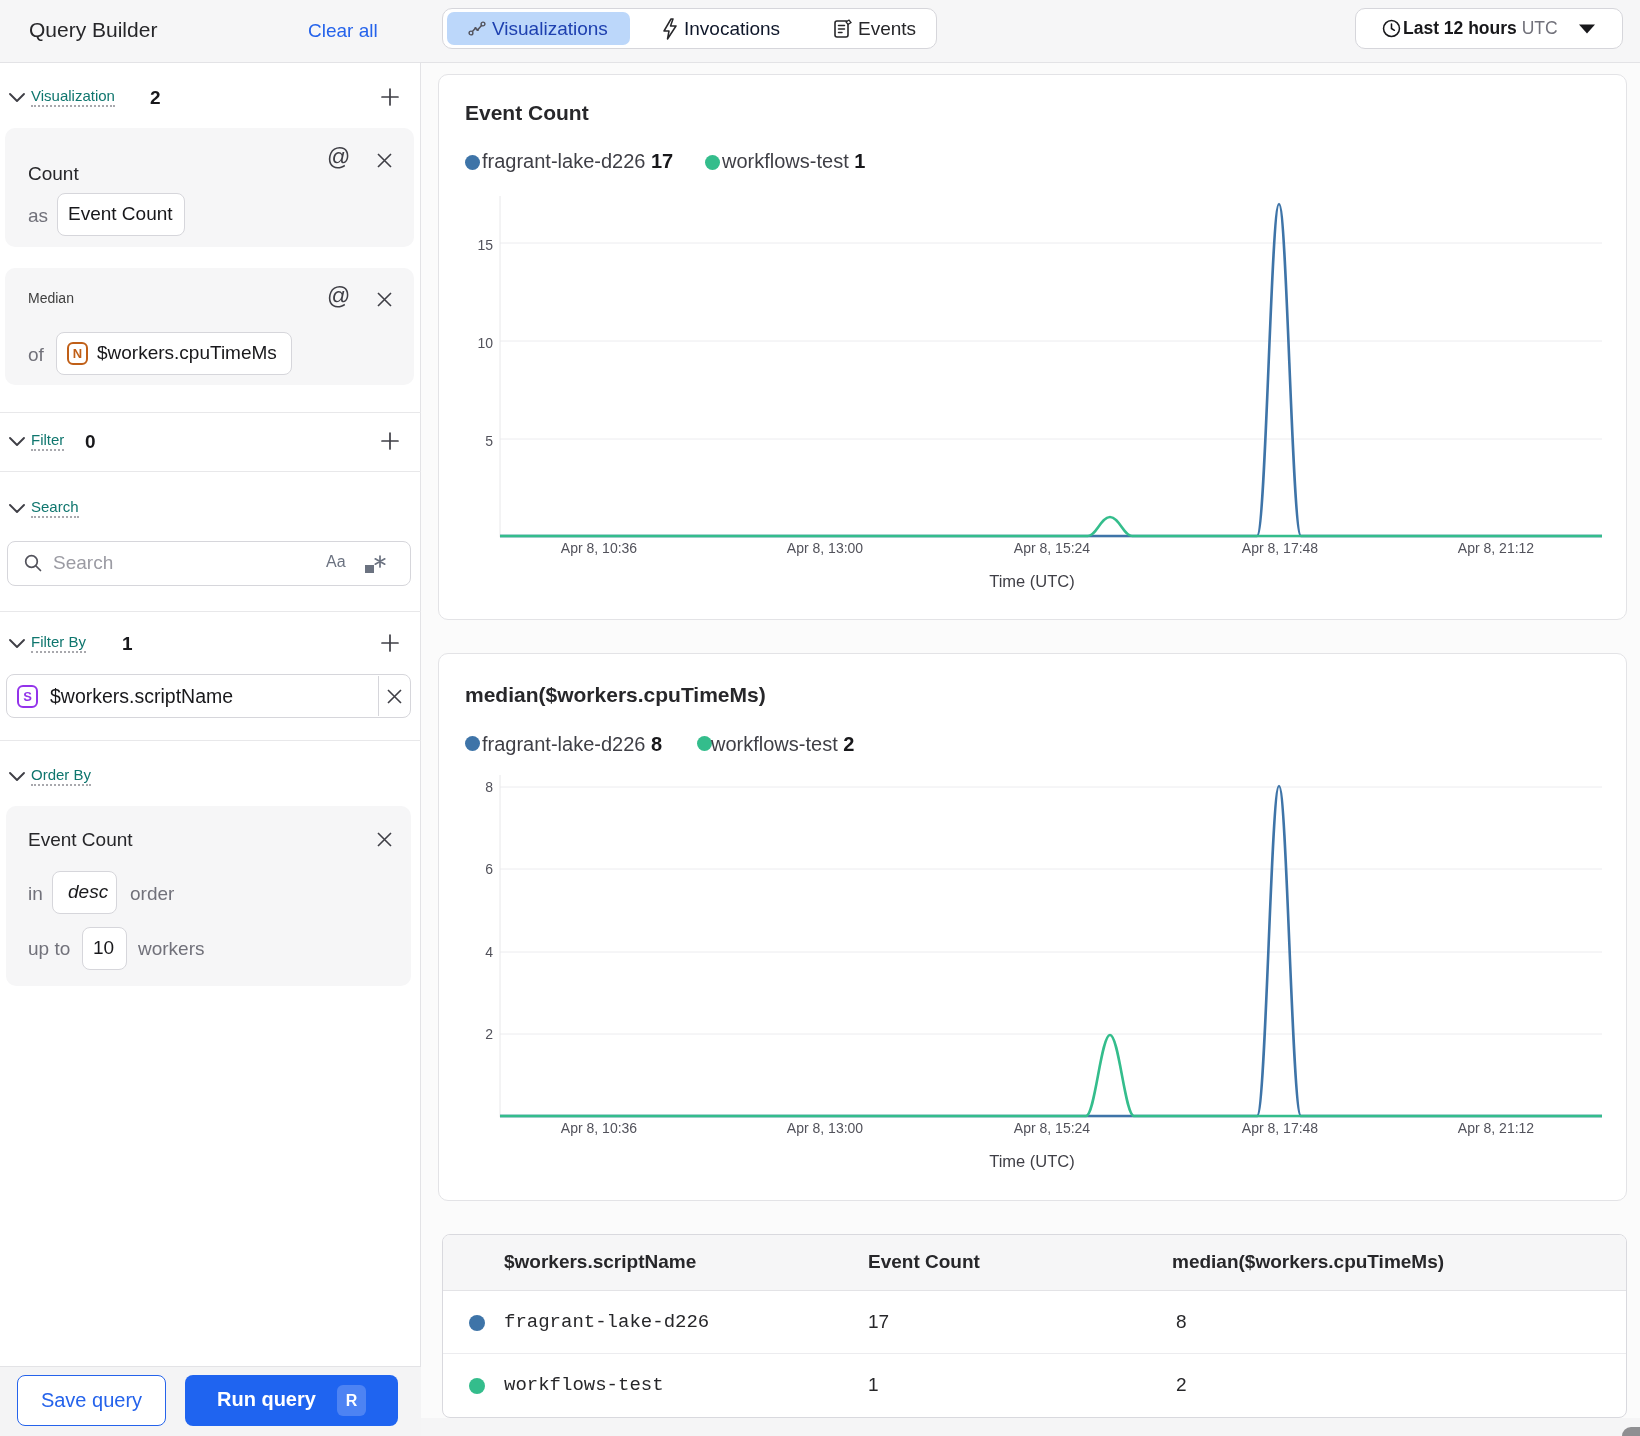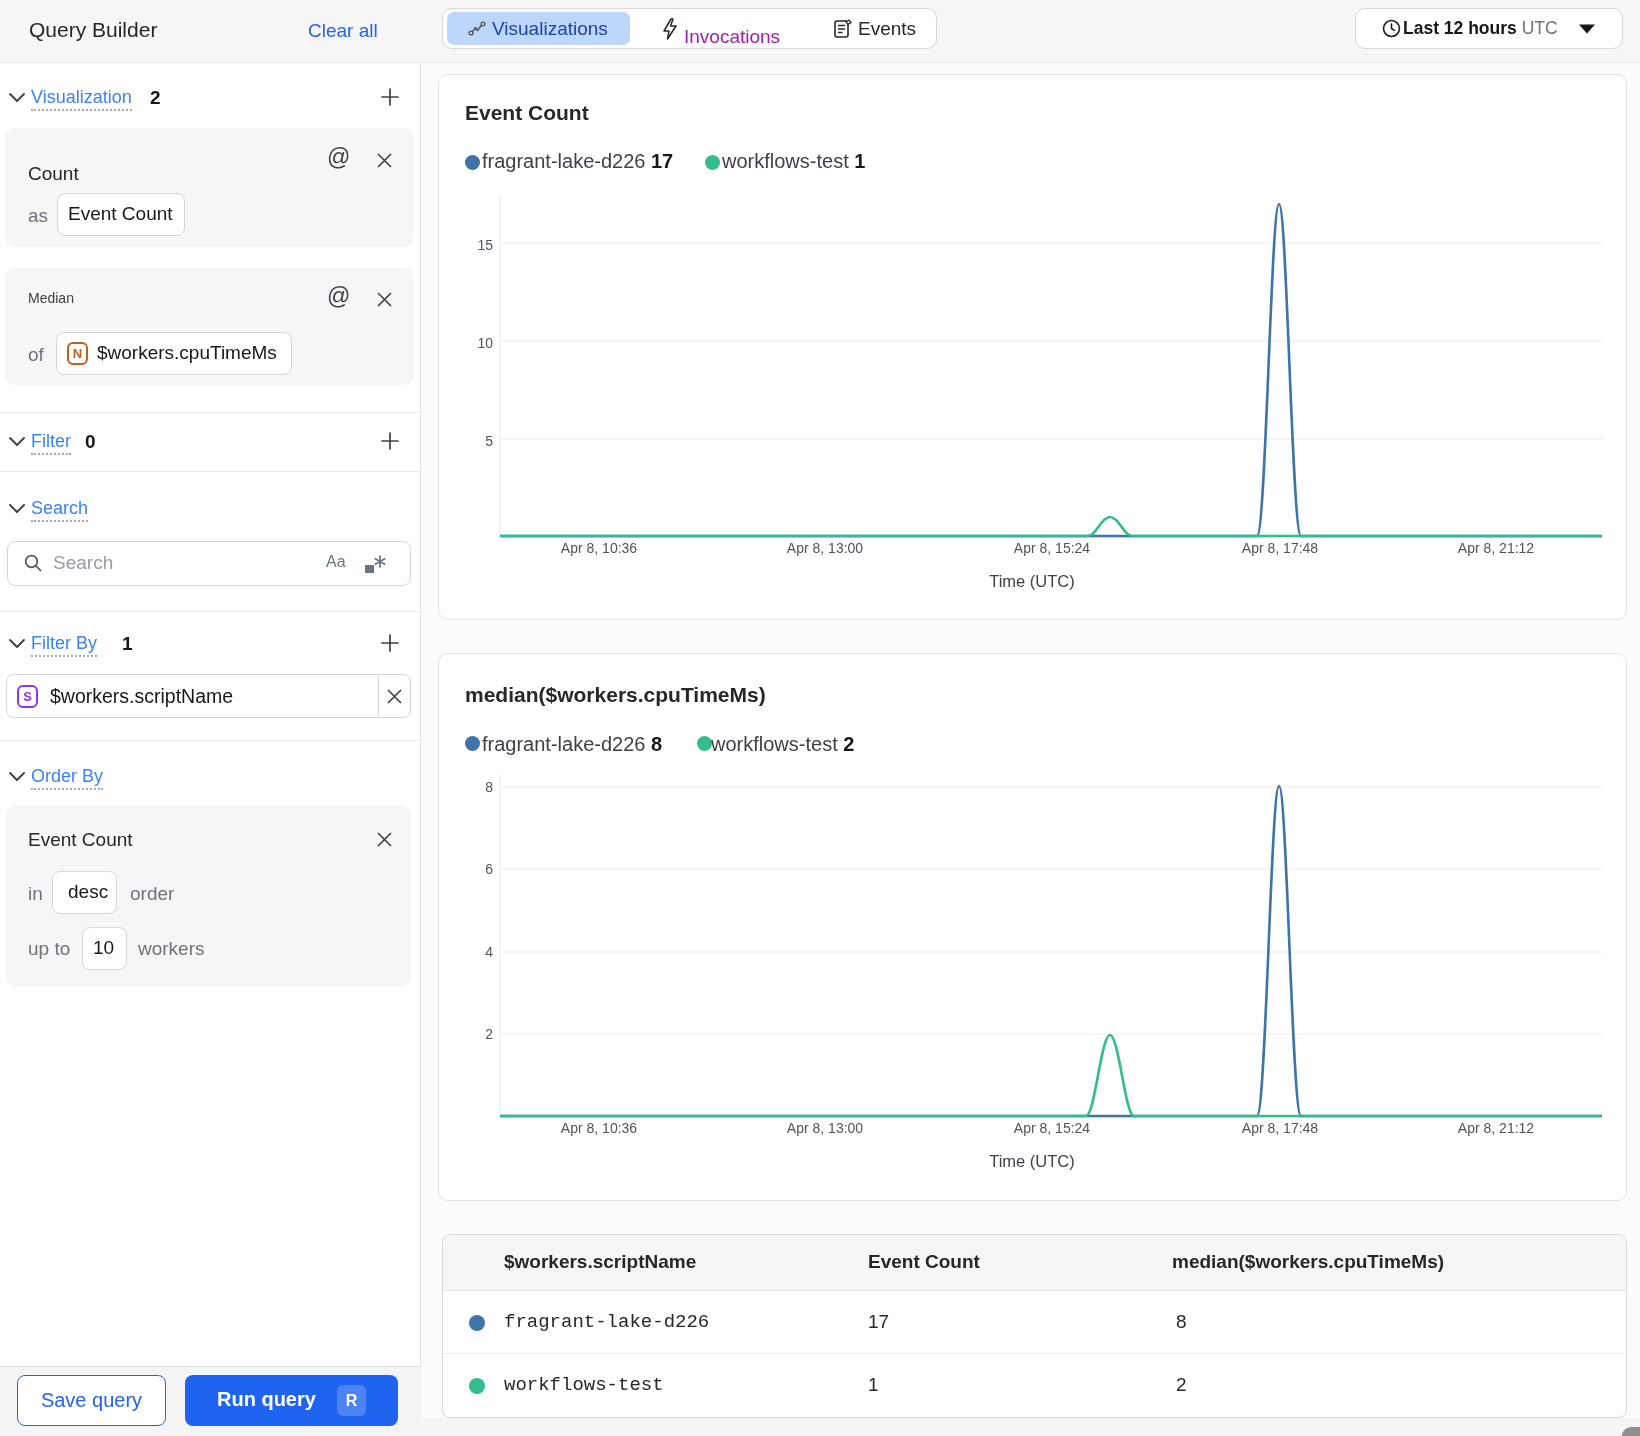--- a/index.html
+++ b/index.html
@@ -5,21 +5,21 @@
   * { margin:0; padding:0; box-sizing:border-box; }
   html,body { width:1640px; height:1436px; overflow:hidden; }
   body { font-family:"Liberation Sans", sans-serif; color:#27272a; background:#fbfbfb; position:relative; }
   .abs { position:absolute; }
   .chev { width:22px; height:22px; }
   .dotted { border-bottom:2px dotted #a8a8ad; padding-bottom:1px; }
   .xicon { stroke:#3f3f46; stroke-width:1.6; }
   .scard { background:#f6f6f7; border-radius:10px; }
   .wbox { background:#fff; border:1px solid #d6d6db; border-radius:8px; }
   .glabel { color:#71717a; font-size:19px; }
-  .sechead { font-size:18px; color:#3b82f6; }
+  .sechead { font-size:15px; color:#0f766e; }
   .cnum { font-size:19px; color:#18181b; font-weight:600; }
 </style>
 </head>
 <body>
 
 <div class="abs" style="left:0;top:0;width:421px;height:1436px;background:#fff;border-right:1px solid #e3e3e6;"></div>
 
 <div class="abs" style="left:0;top:0;width:421px;height:63px;background:#f6f6f7;border-bottom:1px solid #e3e3e6;"></div>
 <div class="abs" style="left:17px;top:18px;font-size:21px;font-weight:400;color:#27272a;margin-left:12px;">Query Builder</div>
 <div class="abs" style="left:308px;top:20px;font-size:19px;color:#2563eb;">Clear all</div>
@@ -109,21 +109,21 @@
   </svg>
 <div class="abs sechead dotted" style="left:31px;top:766px;">Order By</div>
 
 <div class="abs scard" style="left:6px;top:806px;width:405px;height:180px;"></div>
 <div class="abs" style="left:28px;top:829px;font-size:19px;color:#27272a;">Event Count</div>
 <svg class="abs" style="left:375px;top:830px;width:19px;height:19px;" viewBox="0 0 19 19">
     <path class="xicon" d="M3 3l13 13M16 3L3 16" fill="none"></path>
   </svg>
 <div class="abs glabel" style="left:28px;top:883px;">in</div>
 <div class="abs wbox" style="left:52px;top:871px;width:65px;height:43px;"></div>
-<div class="abs" style="left:68px;top:881px;font-size:19px;color:#18181b;">desc</div>
+<div class="abs" style="left:68px;top:881px;font-size:19px;color:#18181b;font-style:italic;">desc</div>
 <div class="abs glabel" style="left:130px;top:883px;">order</div>
 <div class="abs glabel" style="left:28px;top:938px;">up to</div>
 <div class="abs wbox" style="left:82px;top:927px;width:45px;height:43px;"></div>
 <div class="abs" style="left:93px;top:937px;font-size:19px;color:#18181b;">10</div>
 <div class="abs glabel" style="left:138px;top:938px;">workers</div>
 
 <div class="abs" style="left:0;top:1366px;width:421px;height:70px;background:#f4f4f5;border-top:1px solid #e3e3e6;"></div>
 <div class="abs" style="left:17px;top:1375px;width:149px;height:51px;background:#fff;border:1px solid #2563eb;border-radius:8px;color:#2563eb;font-size:20px;text-align:center;line-height:49px;">Save query</div>
 <div class="abs" style="left:185px;top:1375px;width:213px;height:51px;background:#1f64f0;border-radius:8px;"></div>
 <div class="abs" style="left:217px;top:1388px;font-size:20px;font-weight:600;color:#fff;">Run query</div>
@@ -137,21 +137,21 @@
     <circle cx="3" cy="12" r="1.9" fill="none" stroke="#52525b" stroke-width="1.4"></circle>
     <circle cx="15" cy="3" r="1.9" fill="none" stroke="#52525b" stroke-width="1.4"></circle>
     <path d="M4.4 10.6l3-3.4 2.2 1.8 3.9-4.6" fill="none" stroke="#52525b" stroke-width="1.5"></path>
     <circle cx="7.5" cy="7.1" r="1.2" fill="#52525b"></circle>
     <circle cx="9.6" cy="8.9" r="1.2" fill="#52525b"></circle>
   </svg>
 <div class="abs" style="left:492px;top:18px;font-size:19px;font-weight:500;color:#1e40af;">Visualizations</div>
 <svg class="abs" style="left:661px;top:17px;width:18px;height:24px;" viewBox="0 0 18 24">
     <path d="M10 2L3 14h5l-1.5 8L15 9h-5.5L12 2z" fill="none" stroke="#27272a" stroke-width="1.5" stroke-linejoin="round"></path>
   </svg>
-<div class="abs" style="left:684px;top:18px;font-size:19px;font-weight:500;color:#a21caf;margin-top:8px;">Invocations</div>
+<div class="abs" style="left:684px;top:18px;font-size:19px;font-weight:500;color:#0f172a;">Invocations</div>
 <svg class="abs" style="left:832px;top:18px;width:22px;height:22px;" viewBox="0 0 22 22">
     <rect x="3" y="3" width="13" height="16" rx="2" fill="none" stroke="#27272a" stroke-width="1.6"></rect>
     <path d="M6.5 7.5h6M6.5 11h6M6.5 14.5h3.5" stroke="#27272a" stroke-width="1.5" stroke-linecap="round"></path>
     <path d="M14 4l3-2 2 2.5-3 2z" fill="#fff" stroke="#27272a" stroke-width="1.3"></path>
   </svg>
 <div class="abs" style="left:858px;top:18px;font-size:19px;font-weight:500;color:#27272a;">Events</div>
 
 <div class="abs" style="left:1355px;top:8px;width:268px;height:41px;background:#fff;border:1px solid #d6d6db;border-radius:10px;"></div>
 <svg class="abs" style="left:1382px;top:19px;width:19px;height:19px;" viewBox="0 0 21 21">
     <circle cx="10.5" cy="10.5" r="8.8" fill="none" stroke="#18181b" stroke-width="1.7"></circle>

